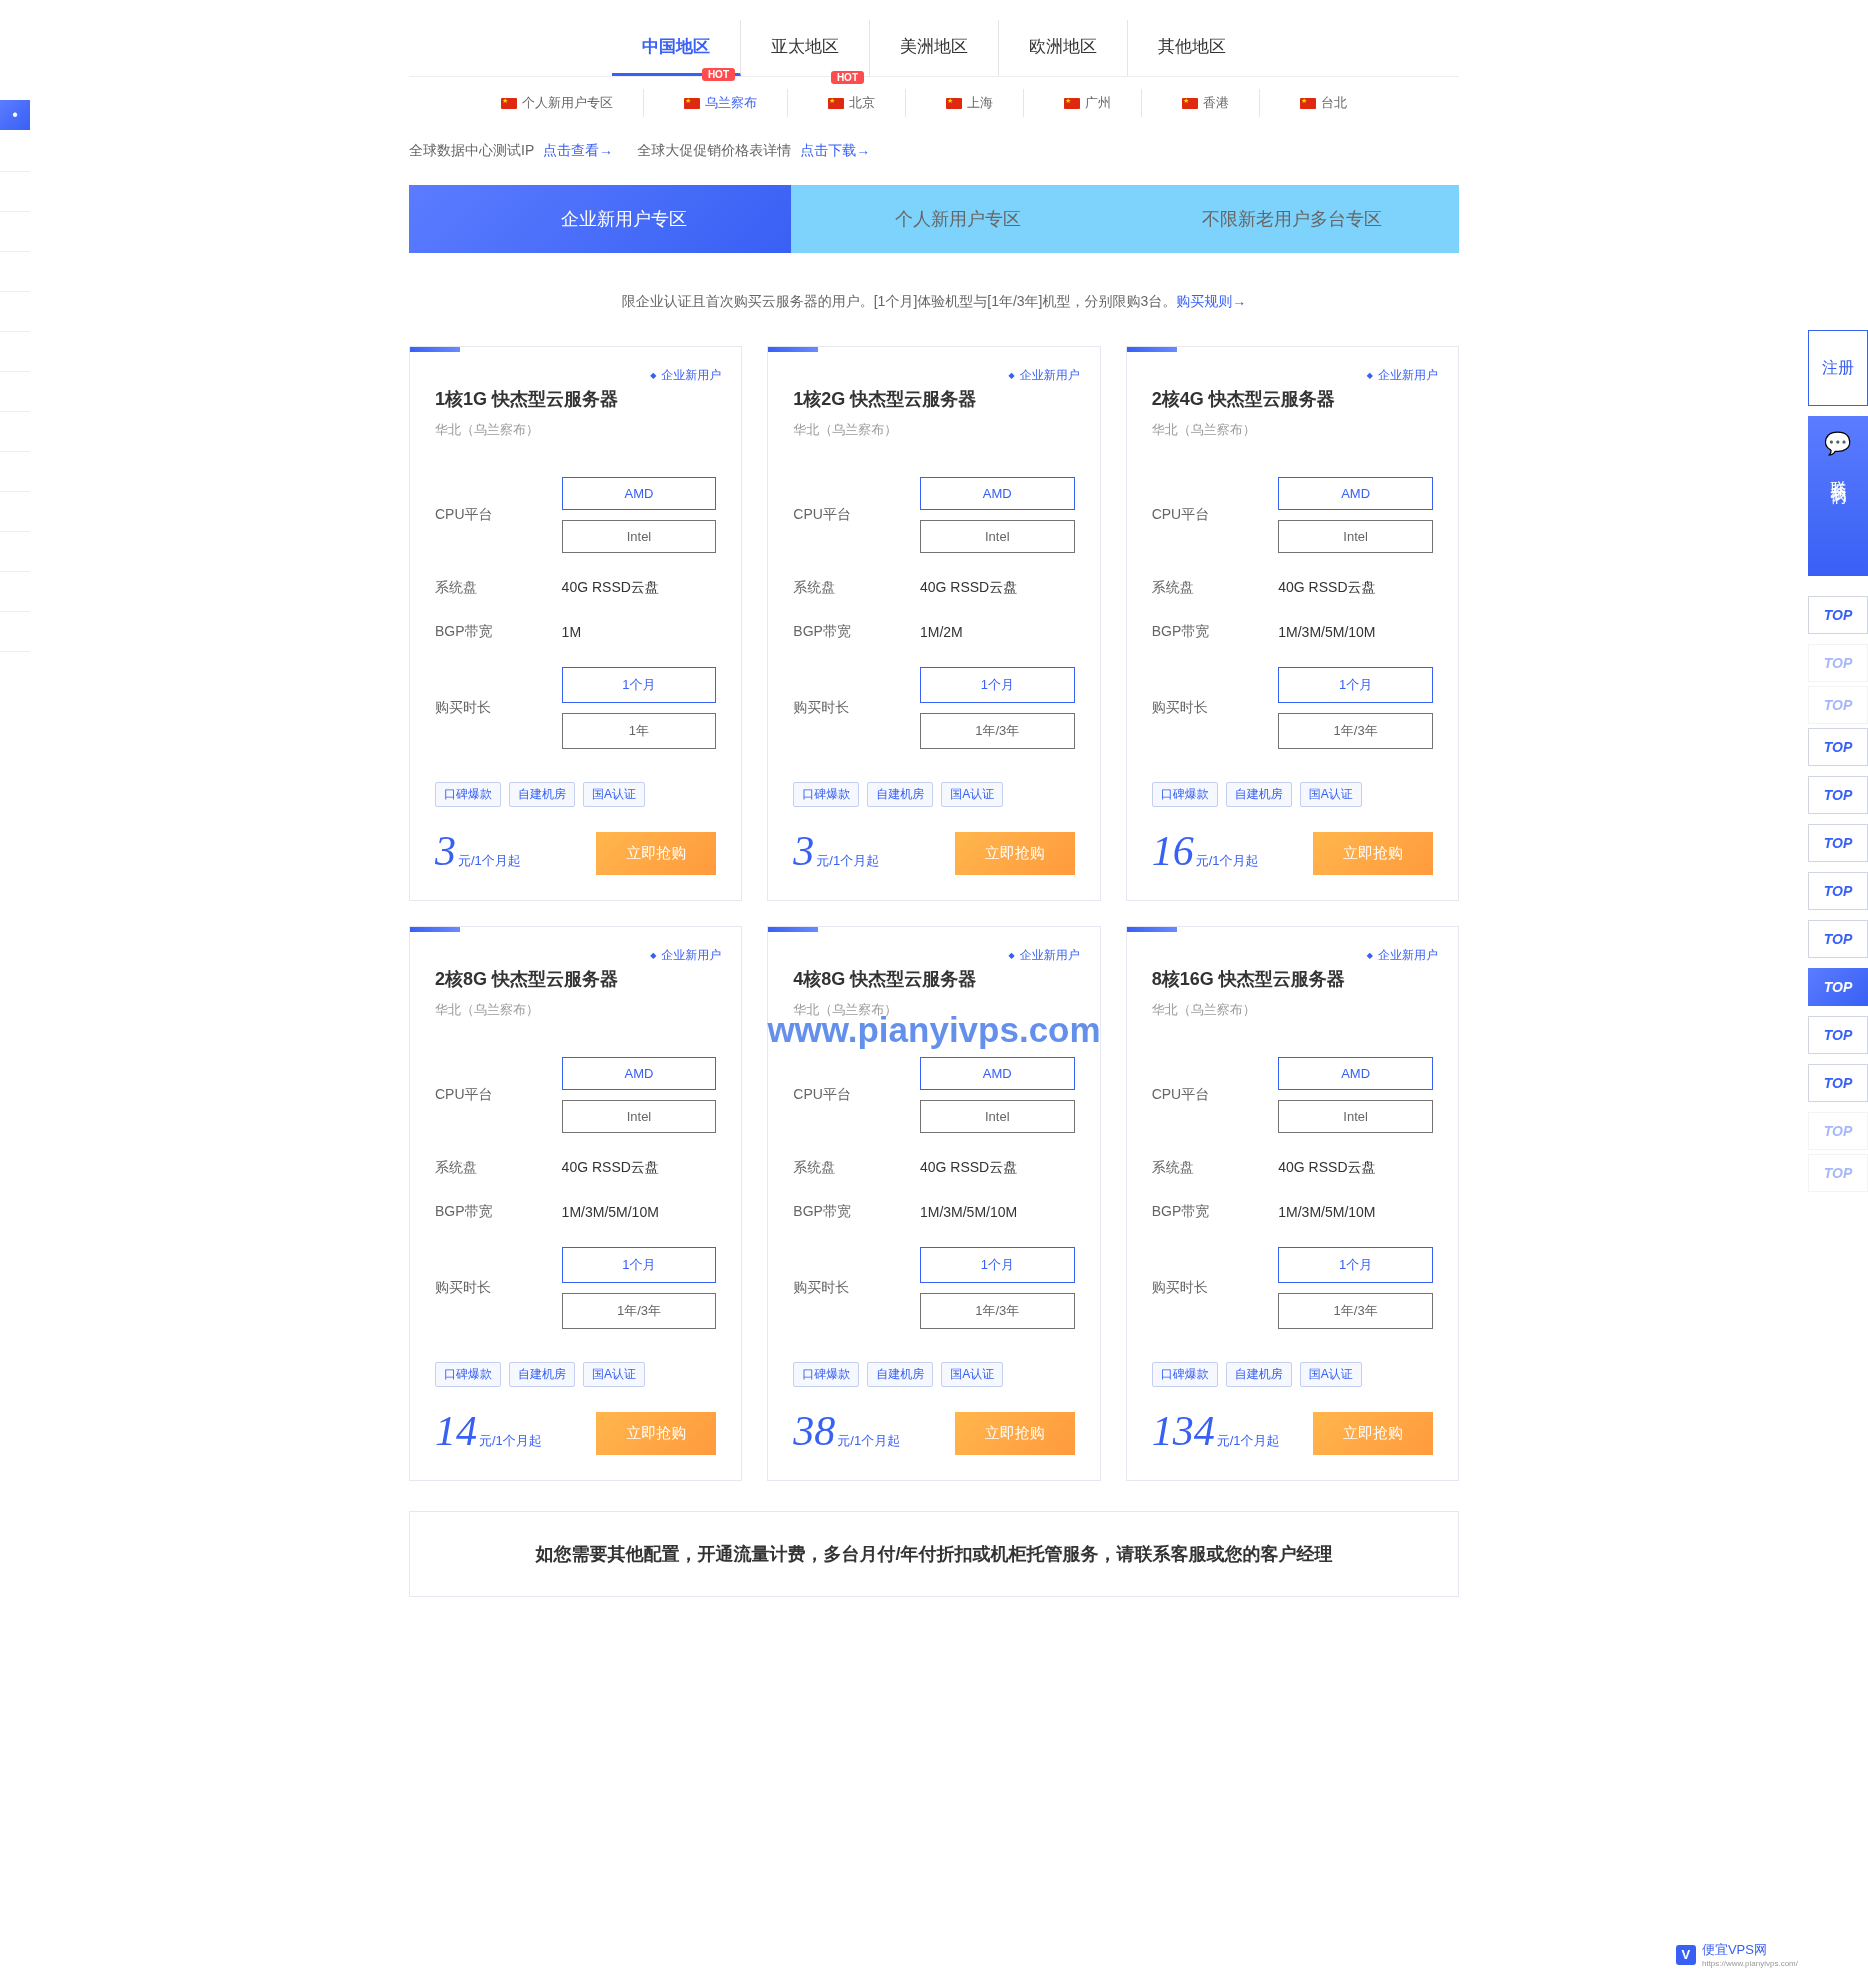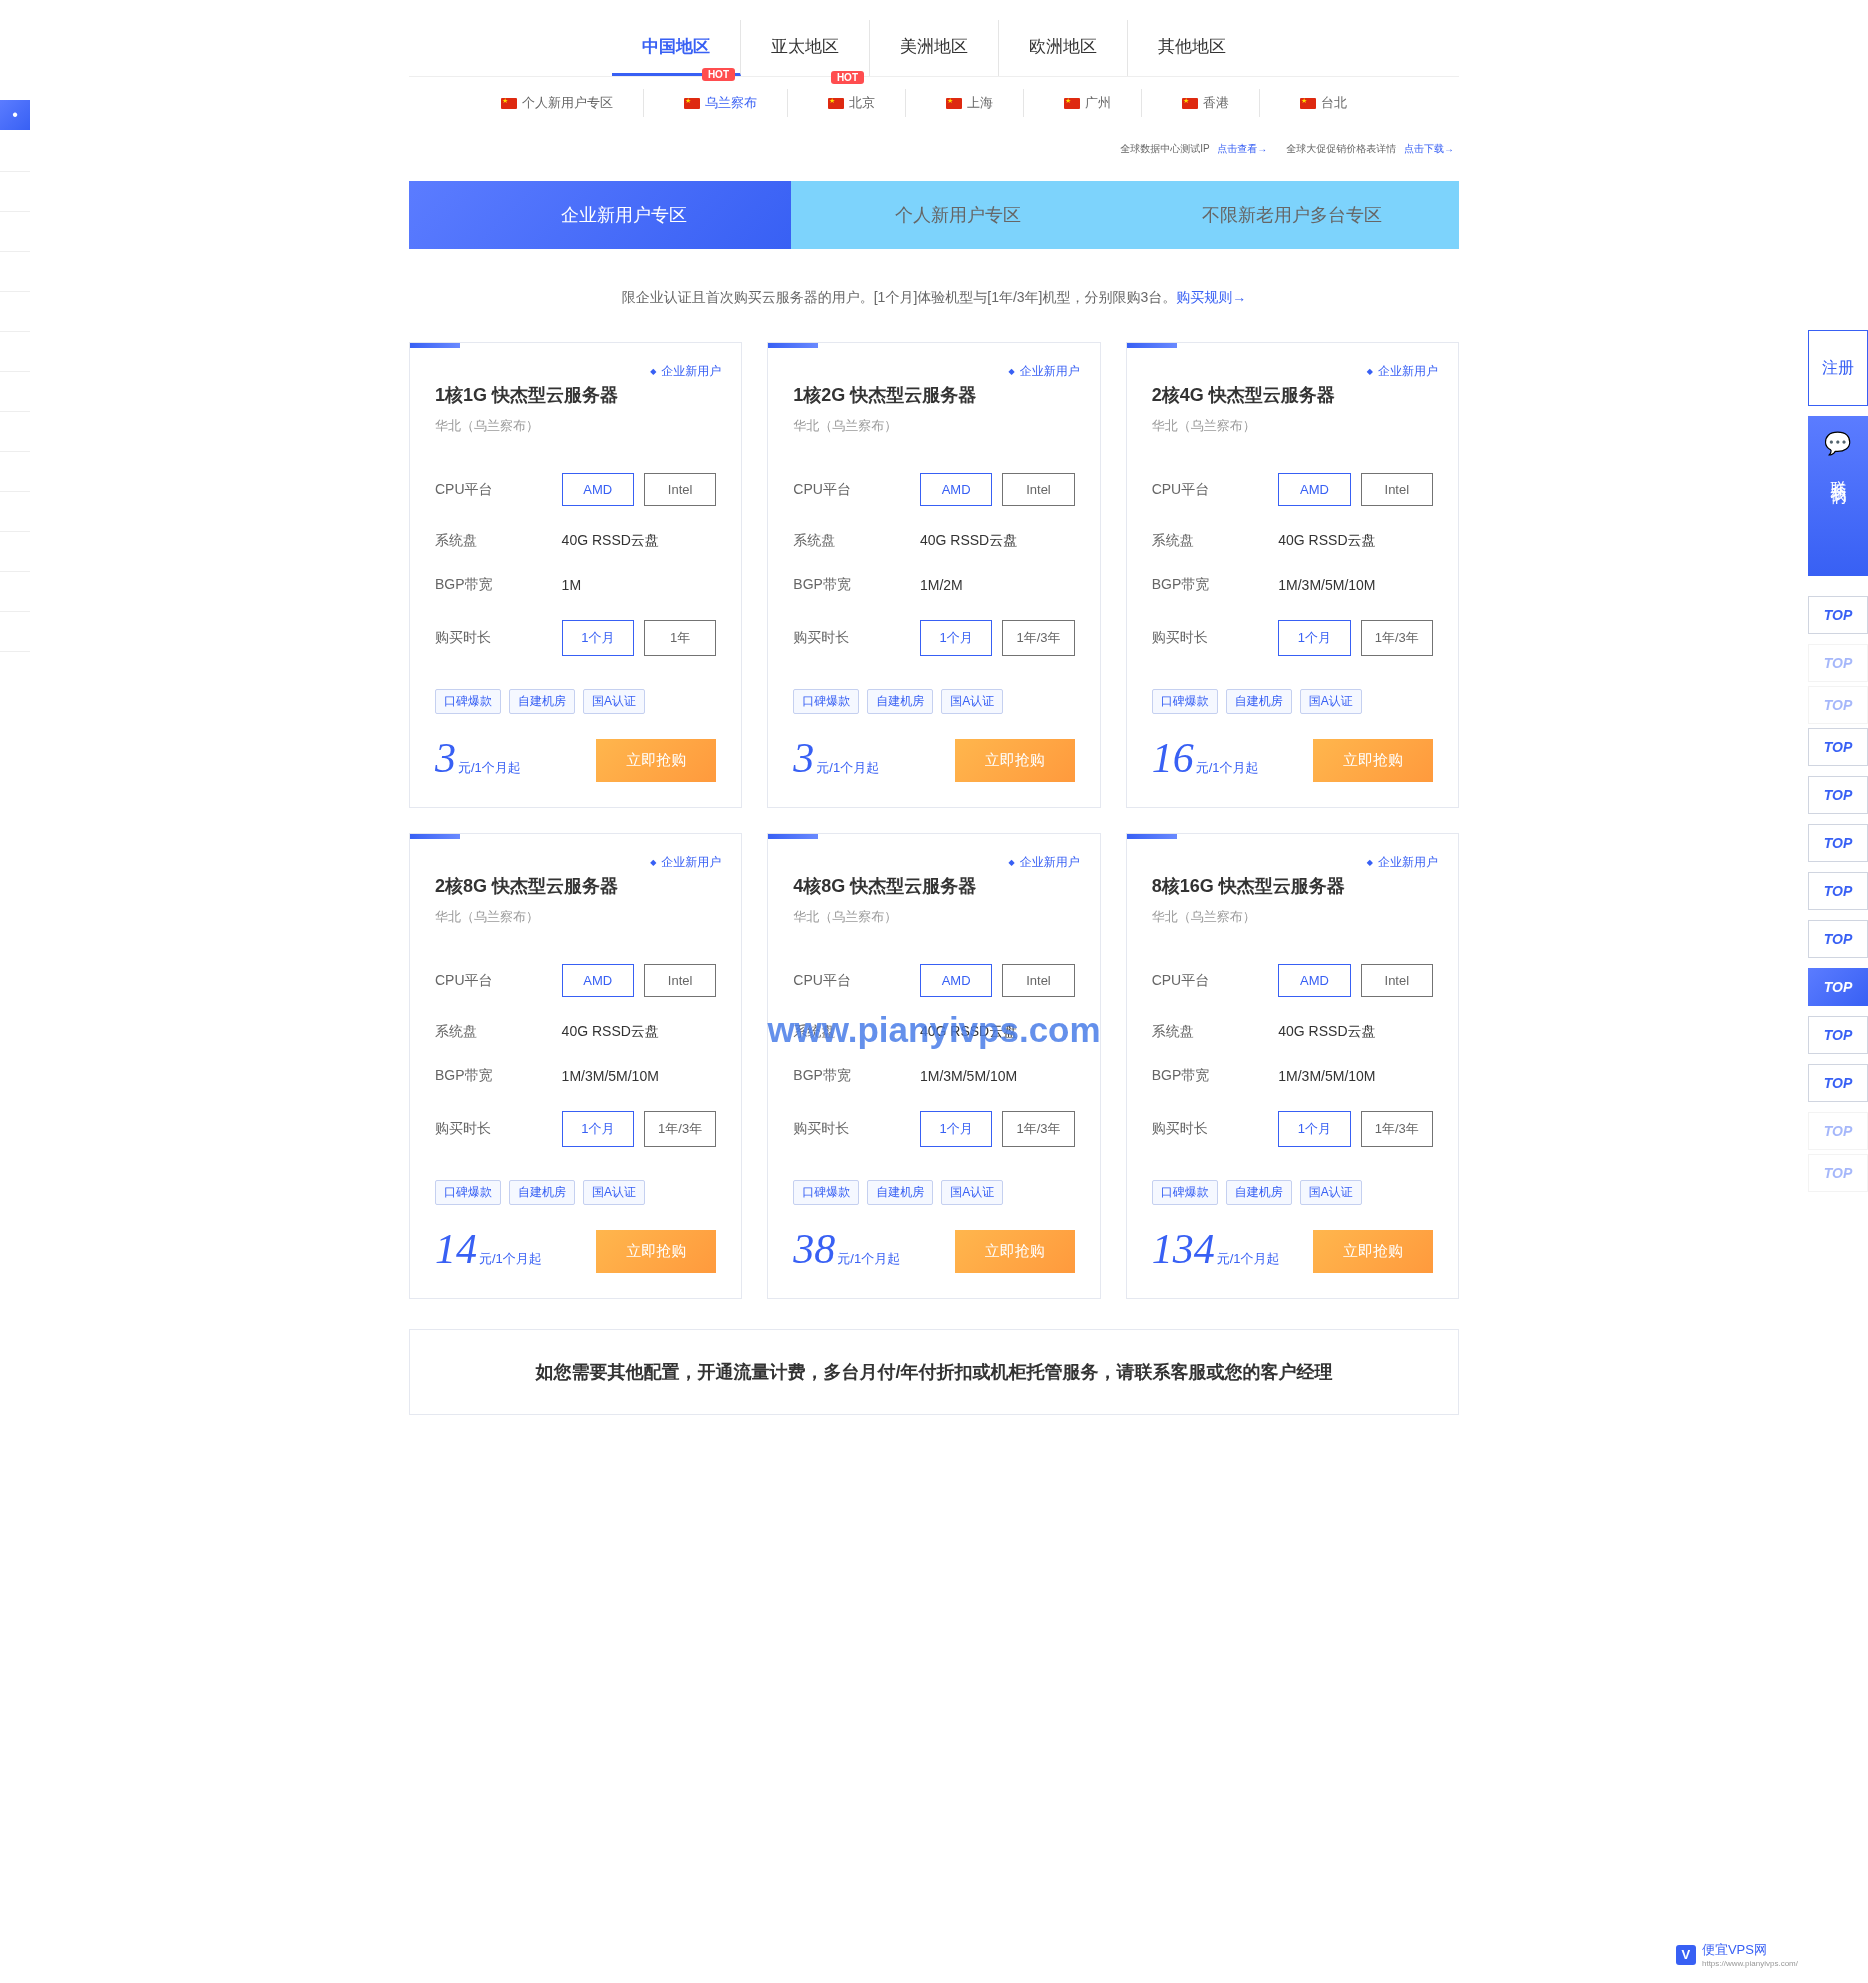--- a/index.html
+++ b/index.html
@@ -9,38 +9,38 @@
 .region-tab { padding: 15px 30px; font-size: 17px; color: #333; position: relative; cursor: pointer; border-right: 1px solid #e5e5e5; }
 .region-tab:last-child { border-right: none; }
 .region-tab.active { color: #3860f4; font-weight: 600; border-bottom: 3px solid #3860f4; }
 .hot-badge { position: absolute; bottom: -8px; right: 5px; background: #ff4d4f; color: #fff; font-size: 10px; padding: 1px 6px; border-radius: 3px; font-weight: bold; }
 .location-tabs { display: flex; justify-content: center; gap: 30px; margin-bottom: 25px; }
 .loc-item { display: flex; align-items: center; gap: 5px; font-size: 13px; color: #666; cursor: pointer; padding: 5px 10px; border-right: 1px solid #e5e5e5; padding-right: 30px;}
 .loc-item:last-child{border-right:none;}
 .loc-item.active { color: #3860f4; }
 .flag { width: 16px; height: 11px; background: #de2910; display: inline-block; position: relative; border-radius:1px;}
 .flag::after { content: '★'; color: #ffde00; font-size: 7px; position: absolute; top: -1px; left: 1px; }
-.info-links { text-align: right; font-size: 10px; color: #666; margin-bottom: 25px; }
+.info-links { text-align: left; font-size: 14px; color: #666; margin-bottom: 25px; }
 .info-links a { color: #3860f4; text-decoration: none; margin: 0 5px; }
 .user-zone-tabs { display: flex; margin-bottom: 40px; }
 .zone-tab { flex: 1; text-align: center; padding: 22px 0; font-size: 18px; color: #666; background: #7dd3fc; cursor: pointer; }
 .zone-tab.active { background: linear-gradient(135deg, #5b7cff, #3860f4); color: #fff; font-weight: 500; padding-left: 48px; }
 .notice-text { text-align: center; font-size: 14px; color: #666; margin-bottom: 35px; }
 .notice-text a { color: #3860f4; text-decoration: none; }
 .product-grid { display: grid; grid-template-columns: repeat(3, 1fr); gap: 25px; }
 .product-card { border: 1px solid #e5e8f0; padding: 25px; position: relative; background:#fff;}
 .corner-ribbon { position: absolute; top: 0; left: 0; width: 50px; height: 5px; background: linear-gradient(90deg,#3860f4,#6a8aff);}
 .corner-tag { position: absolute; top: 20px; right: 20px; font-size: 12px; color: #3860f4; }
 .corner-tag::before{content:'◆'; font-size:8px; margin-right:5px; vertical-align:middle;}
 .card-title { font-size: 18px; font-weight: 600; margin-bottom: 10px; margin-top:15px;}
 .card-subtitle { font-size: 13px; color: #999; margin-bottom: 25px; }
 .spec-row { display: flex; justify-content: space-between; align-items: center; padding: 13px 0; font-size: 14px; }
 .spec-label { color: #666; }
 .spec-value { color: #333; font-weight: 500; width: 55%; }
-.toggle-group { display: flex; gap: 10px; width: 55%; }
+.toggle-group { display: flex; gap: 10px; width: 55%; flex-direction: column; }
 .toggle-btn { flex: 1; text-align: center; padding: 8px 0; border: 1px solid #737373; font-size: 13px; color: #666; cursor: pointer; background:#fff;}
 .toggle-btn.active { border: 1px solid #3860f4; color: #3860f4; }
 .tag-row { display: flex; gap: 8px; margin: 20px 0; }
 .mini-tag { border: 1px solid #c5d0f0; color: #3860f4; font-size: 12px; padding: 3px 8px; border-radius: 2px; background:#f5f8ff;}
 .card-footer { display: flex; justify-content: space-between; align-items: flex-end; margin-top: 10px; }
 .price-block { display: flex; align-items: baseline; color: #3860f4; }
 .price-num { font-size: 42px; font-weight: 400; font-style: italic; font-family: Georgia, serif; }
 .price-unit { font-size: 13px; margin-left: 2px; }
 .buy-btn { background: linear-gradient(135deg,#ffb64d,#ff9a3d); color: #fff; border: none; padding: 12px 30px; font-size: 15px; cursor: pointer; }
 .bottom-banner { border: 1px solid #e5e8f0; padding: 30px; margin-top: 30px; font-size: 18px; font-weight: 600; color: #333; text-align:center;}

